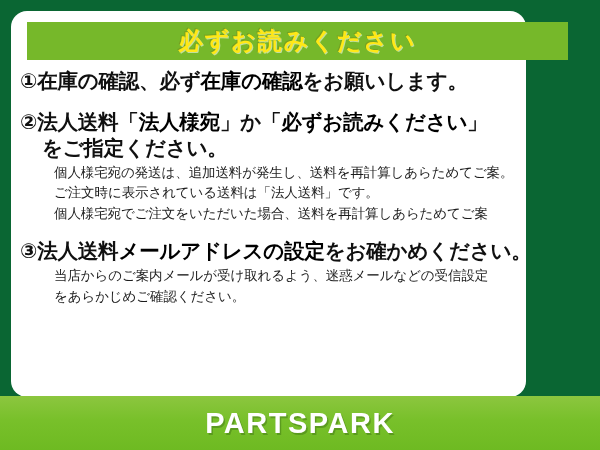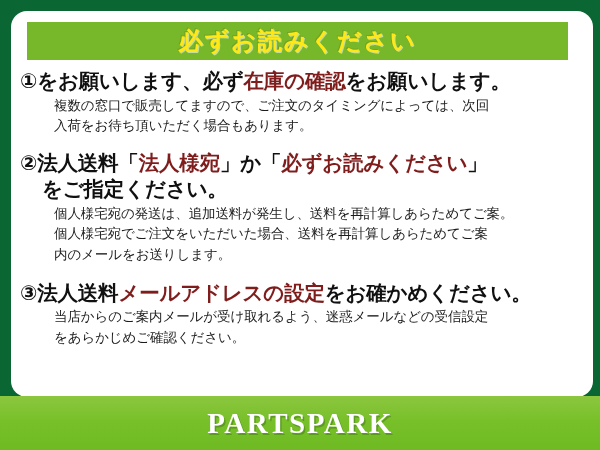--- a/index.html
+++ b/index.html
@@ -34,29 +34,29 @@
     display: flex;
     align-items: center;
     justify-content: center;
   }
   #brand-wordmark {
     color: #ffffff;
     font-size: 29px;
     font-weight: bold;
     letter-spacing: 1.5px;
     text-shadow: 1.5px 1.5px 0 rgba(60,110,20,0.45);
-    font-family: Liberation Serif, serif;
+    font-family: Liberation Sans, sans-serif;
   }
 
   
   #notice-card {
     position: absolute;
     left: 11px;
     top: 11px;
-    width: 582px;
+    width: 515px;
     height: 386px;
     box-sizing: border-box;
     background: #ffffff;
     border-radius: 16px;
   }
 
   
   #title-bar {
     position: absolute;
     left: 16px;
@@ -92,21 +92,21 @@
   .item-heading {
     display: block;
     font-size: 20.5px;
     font-weight: bold;
     color: #101010;
     line-height: 1.30;
     letter-spacing: -0.2px;
     white-space: nowrap;
   }
   .item-heading .hl {
-    color: #7f1d1d;
+    color: #000000;
   }
   .heading-indent {
     display: block;
     padding-left: 22px;
   }
   .item-note {
     display: block;
     padding-left: 34px;
     font-size: 13.5px;
     color: #1c1c1c;
@@ -129,34 +129,30 @@
 
   <div id="notice-card">
 
     <div id="title-bar">
       <span id="title-text">必ずお読みください</span>
     </div>
 
     <div id="notice-list">
 
       <div class="notice-item" id="item-1">
-        <span class="item-heading"><span>①</span><span>をお願いします、必ず</span><span class="hl">在庫の確認</span><span>をお願いします。</span></span>
-        <span class="item-note">
-          <span class="note-line">複数の窓口で販売してますので、ご注文のタイミングによっては、次回</span>
-          <span class="note-line">入荷をお待ち頂いただく場合もあります。</span>
-        </span>
+        <span class="item-heading"><span>①</span><span>在庫の確認、必ず</span><span class="hl">在庫の確認</span><span>をお願いします。</span></span>
       </div>
 
       <div class="notice-item" id="item-2">
         <span class="item-heading"><span>②</span><span>法人送料「</span><span class="hl">法人様宛</span><span>」か「</span><span class="hl">必ずお読みください</span><span>」</span></span>
         <span class="item-heading heading-indent">をご指定ください。</span>
         <span class="item-note">
           <span class="note-line">個人様宅宛の発送は、追加送料が発生し、送料を再計算しあらためてご案。</span>
+          <span class="note-line">ご注文時に表示されている送料は「法人送料」です。</span>
           <span class="note-line">個人様宅宛でご注文をいただいた場合、送料を再計算しあらためてご案</span>
-          <span class="note-line">内のメールをお送りします。</span>
         </span>
       </div>
 
       <div class="notice-item" id="item-3">
         <span class="item-heading"><span>③</span><span>法人送料</span><span class="hl">メールアドレスの設定</span><span>をお確かめください。</span></span>
         <span class="item-note">
           <span class="note-line">当店からのご案内メールが受け取れるよう、迷惑メールなどの受信設定</span>
           <span class="note-line">をあらかじめご確認ください。</span>
         </span>
       </div>

